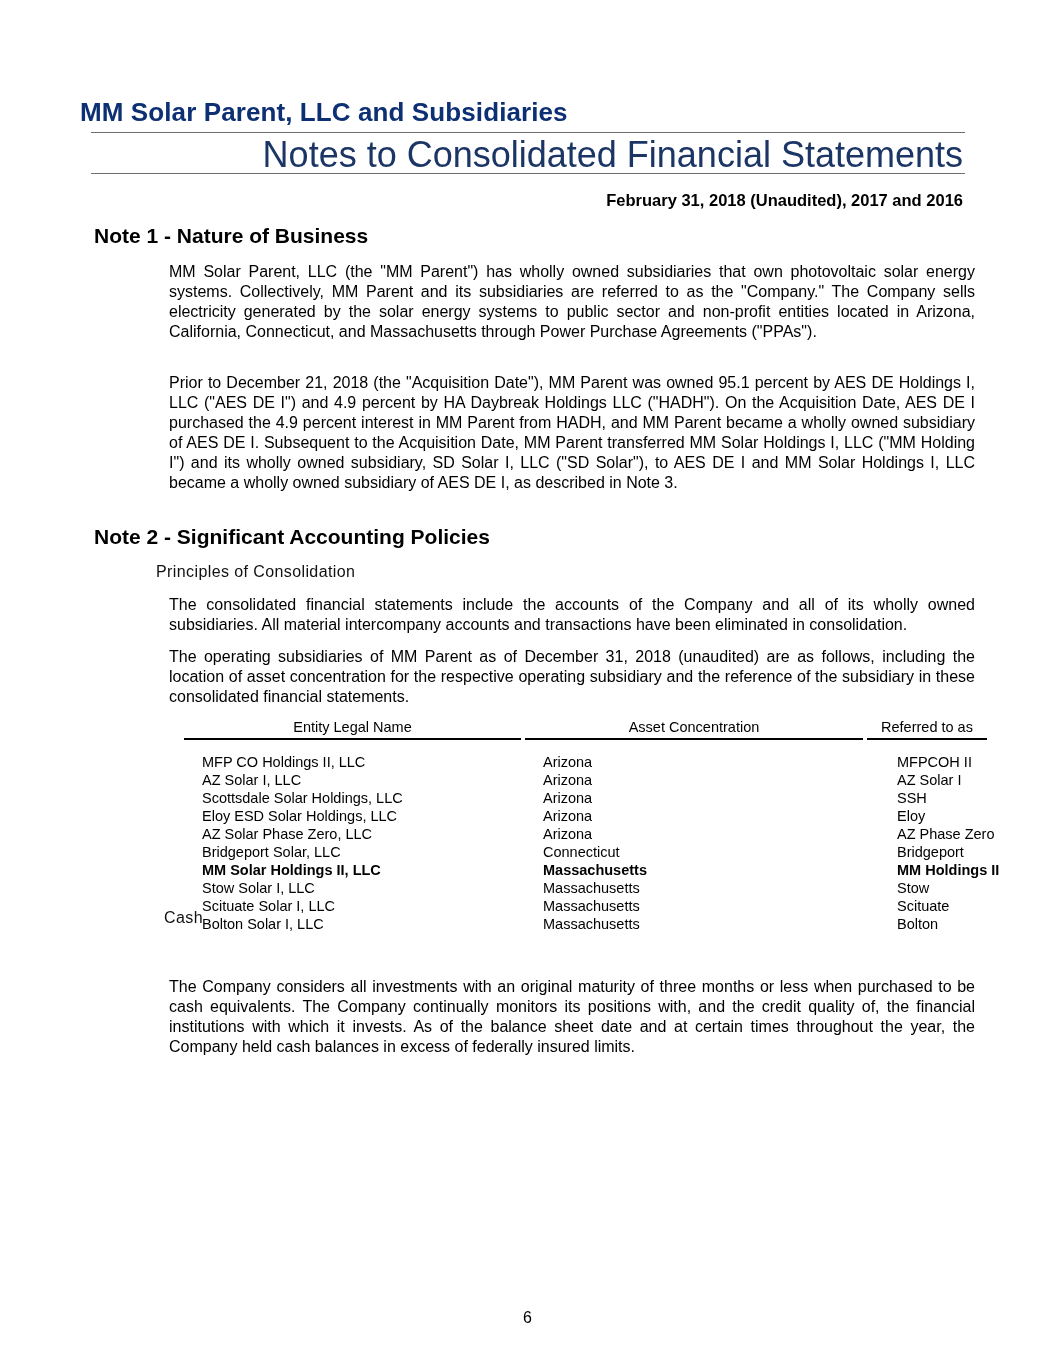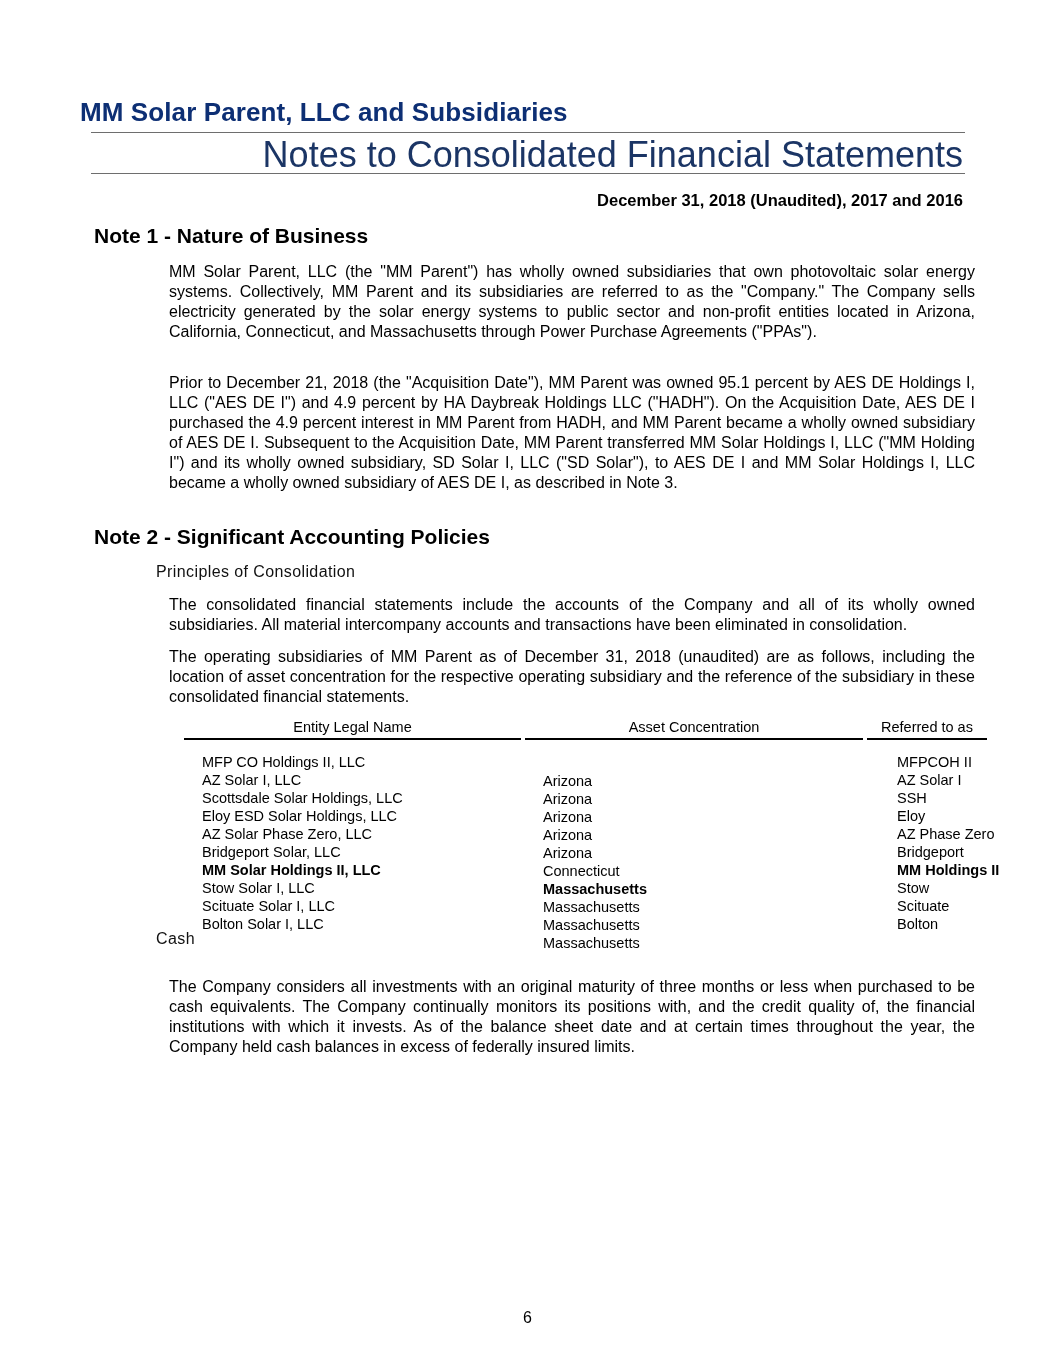--- a/index.html
+++ b/index.html
@@ -11,33 +11,33 @@
     .doc-title { position: absolute; right: 92px; top: 134px; font-family: Liberation Sans, sans-serif; font-size: 36px; color: #1b3565; white-space: nowrap; }
     .period { position: absolute; right: 92px; top: 191px; font-size: 16.5px; font-weight: bold; }
     .note-h { position: absolute; left: 94px; font-size: 21px; font-weight: bold; }
     .para { position: absolute; left: 169px; width: 806px; font-size: 16px; line-height: 20px; text-align: justify; }
     .para.last-left { text-align-last: left; }
     .subhead { position: absolute; left: 156px; font-size: 16px; letter-spacing: 0.4px; color: #111; }
     .th { position: absolute; top: 719px; font-size: 14.5px; text-align: center; height: 19px; border-bottom: 2px solid #000; }
     .trow { position: absolute; left: 15px; width: 1055px; height: 18px; font-size: 14.5px; }
     .trow span { position: absolute; top: 0; white-space: nowrap; }
     .c1 { left: 187px; }
-    .c2 { left: 528px; margin-top: 19px; }
+    .c2 { left: 528px; }
     .c3 { left: 882px; }
     .page-num { position: absolute; left: 0; width: 1055px; text-align: center; top: 1309px; font-size: 16px; }
   </style>
 </head>
 <body>
 
 <div>
   <div class="company">MM Solar Parent, LLC and Subsidiaries</div>
   <div class="rule r1"></div>
   <div class="doc-title">Notes to Consolidated Financial Statements</div>
   <div class="rule r2"></div>
-  <div class="period">December 31, 2018 (Unaudited), 2017 and 2016</div>
+  <div class="period">February 31, 2018 (Unaudited), 2017 and 2016</div>
 </div>
 
 <div>
   <div class="note-h" style="top:224px;">Note 1 - Nature of Business</div>
   <div class="para last-left" style="top:262px;">MM Solar Parent, LLC (the "MM Parent") has wholly owned subsidiaries that own photovoltaic solar energy systems. Collectively, MM Parent and its subsidiaries are referred to as the "Company." The Company sells electricity generated by the solar energy systems to public sector and non-profit entities located in Arizona, California, Connecticut, and Massachusetts through Power Purchase Agreements ("PPAs").</div>
   <div class="para last-left" style="top:373px;">Prior to December 21, 2018 (the "Acquisition Date"), MM Parent was owned 95.1 percent by AES DE Holdings I, LLC ("AES DE I") and 4.9 percent by HA Daybreak Holdings LLC ("HADH"). On the Acquisition Date, AES DE I purchased the 4.9 percent interest in MM Parent from HADH, and MM Parent became a wholly owned subsidiary of AES DE I. Subsequent to the Acquisition Date, MM Parent transferred MM Solar Holdings I, LLC ("MM Holding I") and its wholly owned subsidiary, SD Solar I, LLC ("SD Solar"), to AES DE I and MM Solar Holdings I, LLC became a wholly owned subsidiary of AES DE I, as described in Note 3.</div>
 </div>
 
 <div>
   <div class="note-h" style="top:525px;">Note 2 - Significant Accounting Policies</div>
@@ -95,17 +95,17 @@
       <span class="c2">Massachusetts</span>
       <span class="c3">Scituate</span>
     </div>
     <div class="trow" style="top:916px;">
       <span class="c1">Bolton Solar I, LLC</span>
       <span class="c2">Massachusetts</span>
       <span class="c3">Bolton</span>
     </div>
   </div>
 
-  <div class="subhead" style="top:930px;">Cash</div>
+  <div class="subhead" style="top:909px;margin-left:8px;">Cash</div>
   <div class="para last-left" style="top:977px;">The Company considers all investments with an original maturity of three months or less when purchased to be cash equivalents. The Company continually monitors its positions with, and the credit quality of, the financial institutions with which it invests. As of the balance sheet date and at certain times throughout the year, the Company held cash balances in excess of federally insured limits.</div>
 </div>
 
 <div class="page-num">6</div>
 
 </body></html>

